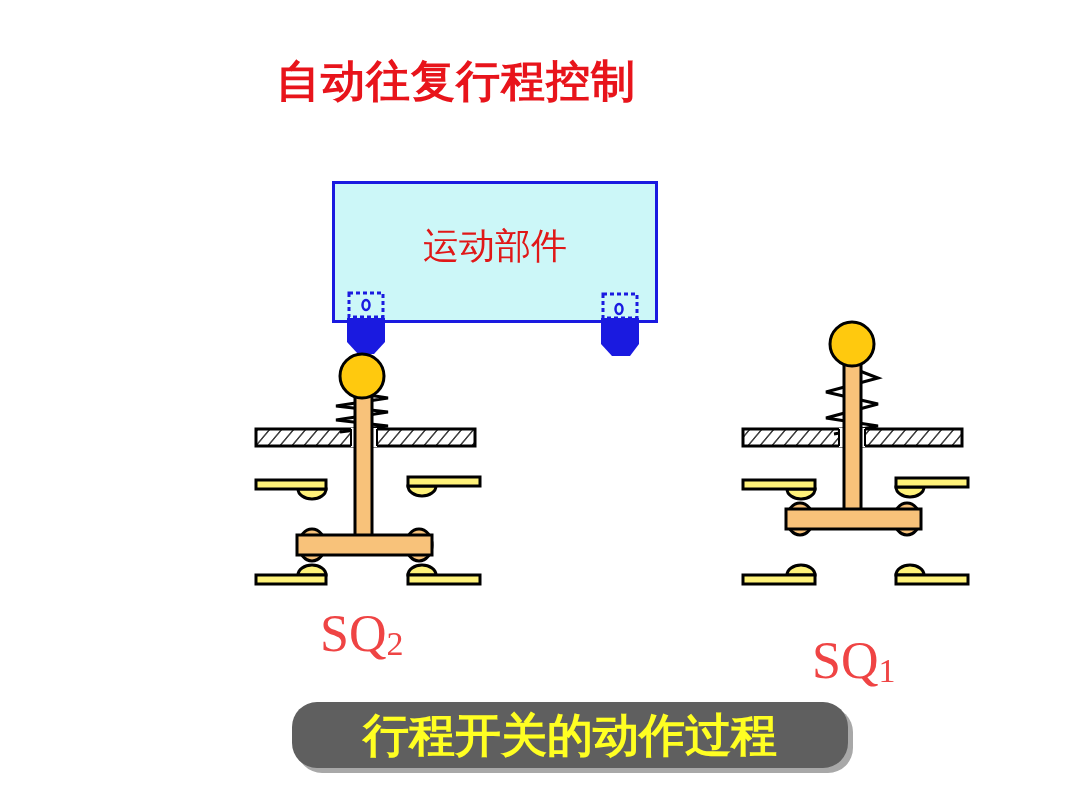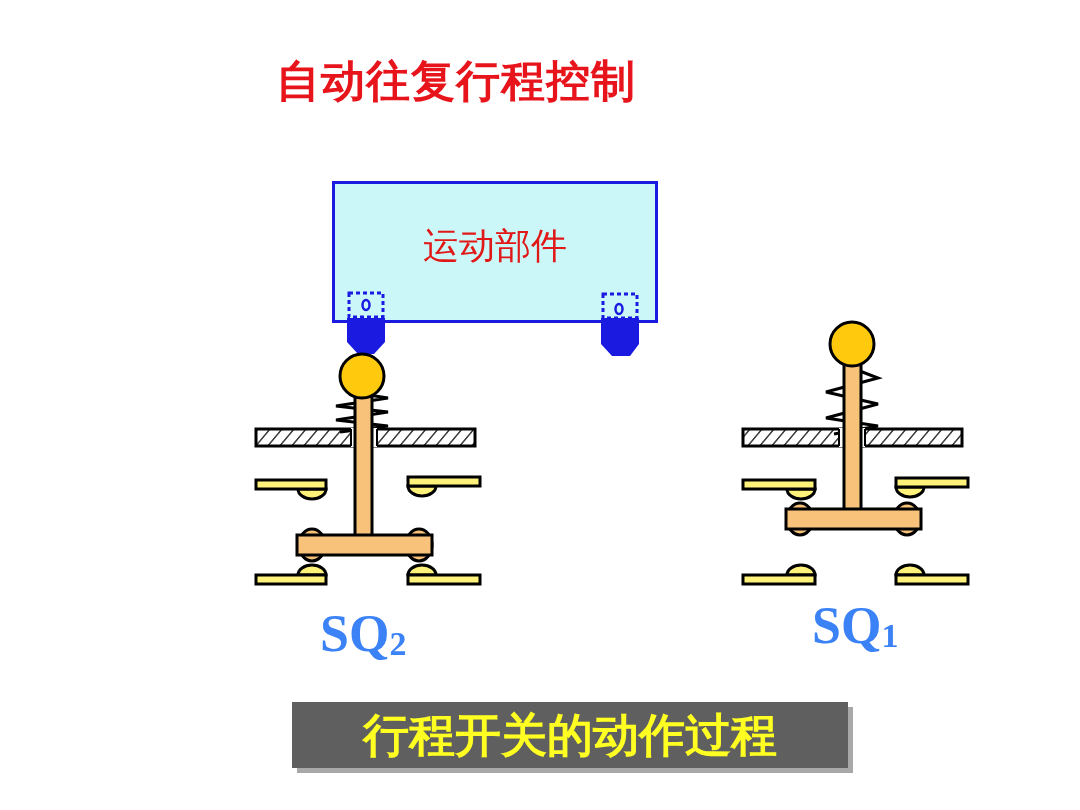--- a/index.html
+++ b/index.html
@@ -1,23 +1,23 @@
 <!DOCTYPE html>
 <html><head>
   <meta charset="utf-8">
   <style>
     html, body { margin:0; padding:0; background:#ffffff; }
     body { width:1080px; height:810px; position:relative; overflow:hidden; font-family:"DejaVu Sans", sans-serif; }
     .title { position:absolute; left:0; width:912px; top:52px; text-align:center; color:#e8141b; font-size:44px; font-weight:bold; letter-spacing:1px; font-family:"DejaVu Sans", sans-serif; }
     .moving-part { position:absolute; left:332px; top:181px; width:320px; height:136px; background:#ccf7f8; border:3px solid #1a1ae0; }
     .moving-label { position:absolute; left:0; right:0; top:38px; text-align:center; color:#e01818; font-size:36px; font-family:Liberation Sans, sans-serif; }
     svg.diagram { position:absolute; left:0; top:0; }
-    .sq-label { position:absolute; color:#3b82f6; font-family:"Liberation Serif", serif; font-weight:bold; font-size:52px; }
+    .sq-label { position:absolute; color:#ef4444; font-family:"Liberation Serif", serif; font-weight:normal; font-size:52px; }
     .sq-label sub { font-size:34px; vertical-align:-4px; }
-    .caption { position:absolute; left:292px; top:702px; width:556px; height:66px; background:#5f5f5f; box-shadow:5px 5px 0 #a8a8a8; text-align:center; color:#ffff22; font-size:46px; font-weight:bold; line-height:66px; font-family:"DejaVu Sans", sans-serif; }
+    .caption { position:absolute; left:292px; top:702px; width:556px; height:66px; background:#5f5f5f; box-shadow:5px 5px 0 #a8a8a8; text-align:center; color:#ffff22; font-size:46px; font-weight:bold; line-height:66px; font-family:"DejaVu Sans", sans-serif;border-radius:25px; }
   </style>
 </head>
 <body>
 
 <div class="title">自动往复行程控制</div>
 
 <div class="moving-part">
   <div class="moving-label">运动部件</div>
 </div>
 
@@ -87,15 +87,15 @@
     <rect x="786" y="509" width="135" height="20" fill="#f8c27a" stroke="#000" stroke-width="3"></rect>
 
     <path d="M787 575 a14 10 0 0 1 28 0 Z" fill="#fff27a" stroke="#000" stroke-width="3"></path>
     <rect x="743" y="575" width="72" height="9" fill="#fff27a" stroke="#000" stroke-width="3"></rect>
     <path d="M896 575 a14 10 0 0 1 28 0 Z" fill="#fff27a" stroke="#000" stroke-width="3"></path>
     <rect x="896" y="575" width="72" height="9" fill="#fff27a" stroke="#000" stroke-width="3"></rect>
   </g>
 </svg>
 
 <div class="sq-label" style="left:320px; top:604px;"><span>SQ</span><sub>2</sub></div>
-<div class="sq-label" style="left:812px; top:596px;"><span>SQ</span><sub>1</sub></div>
+<div class="sq-label" style="left:812px; top:631px;"><span>SQ</span><sub>1</sub></div>
 
 <div class="caption">行程开关的动作过程</div>
 
 </body></html>

